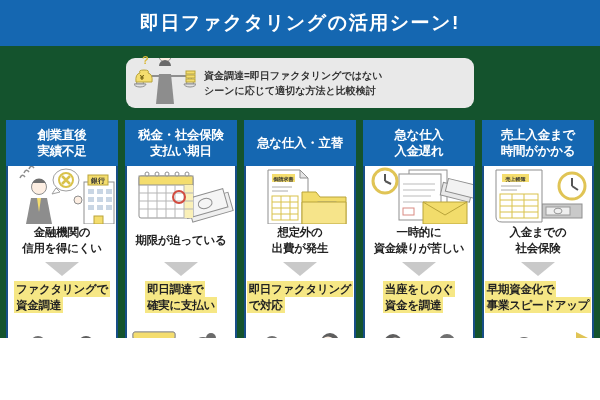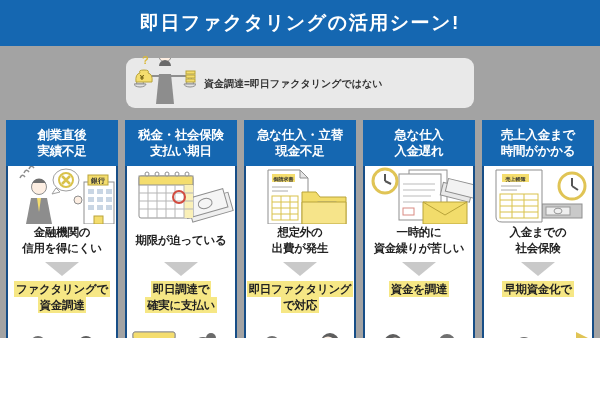--- a/index.html
+++ b/index.html
@@ -1,16 +1,16 @@
 <!DOCTYPE html>
 <html><head>
 <meta charset="utf-8">
 <style>
   html,body{margin:0;padding:0;}
-  .page{width:600px;height:338px;background:#a3a3a3;position:relative;overflow:hidden;
+  .page{width:600px;height:338px;background:#14532d;position:relative;overflow:hidden;
         font-family:"Liberation Sans","DejaVu Sans",sans-serif;}
   .header{height:46px;background:#1567b1;display:flex;align-items:center;justify-content:center;}
   .title{color:#fff;font-size:19px;font-weight:700;letter-spacing:1.5px;}
   .note{margin:12px auto 0;width:348px;height:50px;background:#e9e9e9;border-radius:9px;
         display:flex;align-items:center;box-sizing:border-box;padding:0 12px 0 8px;gap:8px;}
   .note-icon{flex:0 0 auto;position:relative;}
   .qmark{position:absolute;left:8px;top:-4px;color:#d9b93c;font-weight:700;font-size:11px;}
   .note-text{font-size:10px;font-weight:700;color:#333;line-height:1.5;white-space:nowrap;}
   .columns{display:flex;justify-content:center;gap:7px;margin-top:12px;padding:0 14px;}
   .column{width:112px;flex:0 0 112px;display:flex;flex-direction:column;}
@@ -19,21 +19,21 @@
         font-size:12.5px;font-weight:700;line-height:1.3;letter-spacing:-0.3px;}
   .col-body{height:226px;box-sizing:border-box;border:2px solid #174e87;border-top:none;
         background:#fff;display:flex;flex-direction:column;align-items:center;overflow:hidden;}
   .illus{width:108px;flex:0 0 auto;}
   .illus svg{display:block;}
   .problem{height:34px;display:flex;flex-direction:column;justify-content:center;text-align:center;
         font-size:11.5px;font-weight:700;color:#222;line-height:1.35;letter-spacing:-0.3px;}
   .arrow-down{width:0;height:0;margin:4px auto 5px;
         border-left:17px solid transparent;border-right:17px solid transparent;
         border-top:14px solid #c9c9c9;}
-  .solution{display:flex;flex-direction:column;align-items:center;text-align:center;
+  .solution{display:flex;flex-direction:column;align-items:flex-start;text-align:center;
         font-size:11.5px;font-weight:700;color:#222;line-height:1.4;letter-spacing:-0.3px;}
   .solution .hl{background:#f6e785;padding:0 2px;display:inline-block;}
   .illus-bottom{margin-top:auto;}
   .line:empty{display:none;}
   svg text{font-family:inherit;font-weight:700;}
 </style>
 </head>
 <body>
 
 <div class="page">
@@ -55,20 +55,21 @@
         <path d="M50,26 a6,3 0 0 0 12,0 z" fill="#e3e3e3" stroke="#8f8f8f"></path>
         <path d="M2,24 q-1,-8 4,-9 q-2,-3 4,-3 q6,0 4,3 q5,1 4,9 z" fill="#f4dd6e" stroke="#b9a43a"></path>
         <text x="8" y="22" font-size="8" text-anchor="middle" fill="#6b5a10">¥</text>
         <rect x="52" y="21" width="9" height="3" fill="#f4dd6e" stroke="#b9a43a"></rect>
         <rect x="52" y="17" width="9" height="3" fill="#f4dd6e" stroke="#b9a43a"></rect>
         <rect x="52" y="13" width="9" height="3" fill="#f4dd6e" stroke="#b9a43a"></rect>
       </svg>
     </div>
     <div class="note-text">
       <div>資金調達=即日ファクタリングではない</div>
+      <div>シーンに応じて適切な方法と比較検討</div>
     </div>
   </div>
 
   <div class="columns">
 
     <div class="column">
       <div class="col-header">
         <span class="line">創業直後</span>
         <span class="line">実績不足</span>
       </div>
@@ -192,21 +193,20 @@
             <path d="M30,38 h34 l5,16 h-44 z" fill="#9a9a9a" stroke="#7c7c7c"></path>
             <rect x="22" y="54" width="52" height="4" rx="2" fill="#7c7c7c"></rect>
           </svg>
         </div>
       </div>
     </div>
 
     <div class="column">
       <div class="col-header">
         <span class="line">急な仕入・立替</span>
-        <span class="line">現金不足</span>
       </div>
       <div class="col-body">
         <div class="illus illus-top">
           <svg width="108" height="58" viewBox="0 0 108 58">
             <path d="M22,4 h32 l8,8 v46 h-40 z" fill="#fff" stroke="#8f8f8f"></path>
             <path d="M54,4 l8,8 h-8 z" fill="#e6e6e6" stroke="#8f8f8f"></path>
             <rect x="26" y="8" width="23" height="8" fill="#f4dd6e"></rect>
             <text x="37.5" y="14.5" font-size="5" text-anchor="middle" fill="#333">御請求書</text>
             <g stroke="#aaa">
                 <line x1="26" y1="21" x2="46" y2="21"></line>
@@ -285,20 +285,21 @@
             <path d="M58,36 h44 v22 h-44 z" fill="#f2dc6b" stroke="#b9a43a"></path>
             <path d="M58,36 l22,13 l22,-13" fill="none" stroke="#b9a43a"></path>
           </svg>
         </div>
         <div class="problem">
           <span class="line">一時的に</span>
           <span class="line">資金繰りが苦しい</span>
         </div>
         <div class="arrow-down"></div>
         <div class="solution">
+          <span class="hl line">当座をしのぐ</span>
           <span class="hl line">資金を調達</span>
         </div>
         <div class="illus illus-bottom">
           <svg width="108" height="62" viewBox="0 0 108 62">
             <circle cx="28" cy="15" r="9" fill="#5e5e5e"></circle>
             <circle cx="30" cy="17" r="7.5" fill="#fdeee2"></circle>
             <path d="M12,62 Q16,34 29,34 Q42,34 46,62 z" fill="#f2dc6b" stroke="#cdb64e"></path>
             <path d="M36,40 L52,47 l-2,6 L34,48 z" fill="#f2dc6b" stroke="#cdb64e"></path>
             <circle cx="82" cy="16" r="8" fill="#fdeee2" stroke="#8f8f8f"></circle>
             <path d="M74,14 a8,8 0 0 1 16,0 l-1,-3 h-14 z" fill="#707070"></path>
@@ -345,20 +346,21 @@
             </g>
           </svg>
         </div>
         <div class="problem">
           <span class="line">入金までの</span>
           <span class="line">社会保険</span>
         </div>
         <div class="arrow-down"></div>
         <div class="solution">
           <span class="hl line">早期資金化で</span>
+          <span class="hl line">事業スピードアップ</span>
         </div>
         <div class="illus illus-bottom">
           <svg width="108" height="62" viewBox="0 0 108 62">
             <rect x="76" y="40" width="11" height="22" fill="#f2dc6b" stroke="#b9a43a"></rect>
             <rect x="91" y="28" width="11" height="34" fill="#f2dc6b" stroke="#b9a43a"></rect>
             <path d="M62,46 L94,16" stroke="#e0c455" stroke-width="5"></path>
             <path d="M92,4 L104,10 L92,20 z" fill="#e0c455"></path>
             <circle cx="40" cy="20" r="9" fill="#fdeee2" stroke="#8f8f8f"></circle>
             <path d="M31,18 a9,9 0 0 1 18,0 l-1,-3 h-16 z" fill="#707070"></path>
             <path d="M22,62 L30,38 h20 l8,24 z" fill="#8d8d8d"></path>

